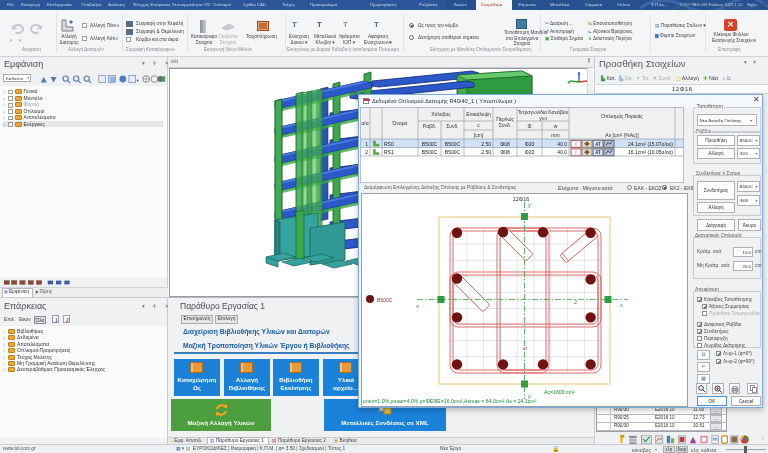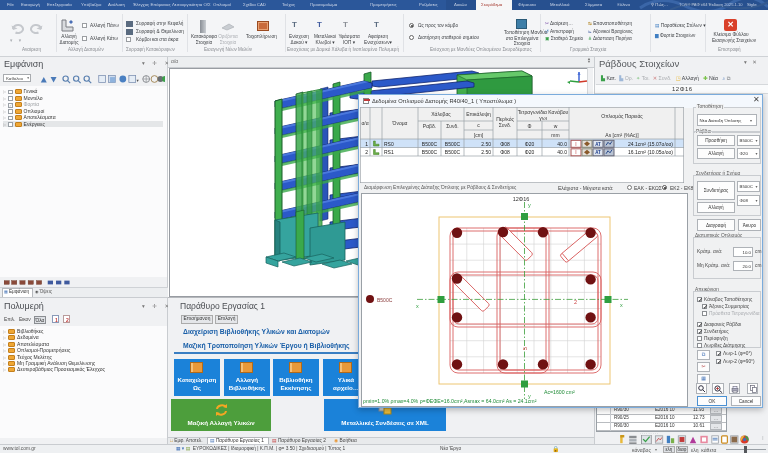--- a/index.html
+++ b/index.html
@@ -174,21 +174,21 @@
       <rect x="58" y="2" width="7" height="5"></rect>
       <rect x="69" y="2" width="7" height="5"></rect>
       <rect x="80" y="2" width="7" height="5"></rect>
     </g>
 </svg>
 <div class="abs" style="left:0;top:287px;width:168px;height:10px;background:#eceef0;border-top:1px solid #cfd2d6"></div>
 <div class="abs" style="left:2px;top:287.5px;width:31px;height:9px;background:#fff;border:1px solid #b5b8bc;border-bottom:none;font-size:4.6px;color:#333;padding-left:1px;white-space:nowrap"><span style="color:#3f6fb5;font-size:4px">▦</span> Εμφάνιση</div>
 <div class="abs" style="left:35px;top:288.5px;width:24px;height:8px;font-size:4.6px;color:#555;white-space:nowrap"><span style="font-size:4px">◉</span> Όψεις</div>
 
 <div class="abs" style="left:0;top:297px;width:168px;height:147px;background:#f0f1f3;border-right:1px solid #c9ccd0;border-top:1px solid #c9ccd0"></div>
-<div class="abs panel-hdr" style="left:4px;top:301px;font-size:9px;color:#4a4d52">Πολυμερή</div>
+<div class="abs panel-hdr" style="left:4px;top:301px;font-size:9px;color:#4a4d52">Επάρκειας</div>
 <div class="hbtns" style="left:142px;top:303px">▾ ✛ ✕</div>
 <div class="abs" style="left:4px;top:317px;font-size:4.8px;color:#444">Επιλ.</div>
 <div class="abs" style="left:19px;top:317px;font-size:4.8px;color:#444">Εικον</div>
 <div class="tinybtn" style="left:34px;top:315.5px;width:12px;height:8.5px;background:#dde0e4;border-color:#8a8d91;line-height:8px">Όλα</div>
 <div class="abs" style="left:52px;top:315px;width:7px;height:8px;background:#fff;border:1px solid #8a9ab8"></div>
 <div class="abs" style="left:55px;top:317px;font-size:5px;color:#c23a3a;font-weight:bold">1</div>
 <div class="abs" style="left:63px;top:315px;width:7px;height:8px;background:#fff;border:1px solid #b89a9a"></div>
 <div class="abs" style="left:66px;top:317px;font-size:5px;color:#c23a3a;font-weight:bold">2</div>
 <div class="abs" style="left:0px;top:326px;width:167px;height:112px;background:#fbfbfc"></div>
 <div class="tree-item" style="left:3px;top:328.0px"><span class="arr">▷</span><span class="folder"></span>Βιβλιοθήκες</div>
@@ -333,21 +333,21 @@
 <div class="abs" style="left:272px;top:438px;font-size:4.8px;color:#444"><span style="color:#c23a3a">▤</span> Παράθυρο Εργασίας 2</div>
 <div class="abs" style="left:334px;top:438px;font-size:4.8px;color:#444"><span style="color:#e8993a">◉</span> Βοήθεια</div>
 
 <div class="abs" style="left:0;top:444px;width:768px;height:9px;background:#eef0f2;border-top:1px solid #c9ccd0"></div>
 <div class="abs" style="left:3px;top:446px;font-size:4.8px;color:#555">www.tol.com.gr</div>
 <div class="abs" style="left:176px;top:446px;font-size:4.8px;color:#444"><span style="color:#3f6fb5">▦ ▾</span> <span style="color:#7a9e3a">▤</span>&nbsp; ΕΥΡΟΚΩΔΙΚΕΣ | Ιδιομορφική | Κ.Π.Μ. | φ= 3.50 | Σχεδιασμού | Τύπος 1</div>
 <div class="abs" style="left:440px;top:446px;font-size:4.8px;color:#444">Νέο Έργο</div>
 <div class="abs" style="left:552px;top:444.5px;font-size:6px;color:#c9961a">🔒</div>
 
 <div class="abs" style="left:594px;top:57px;width:174px;height:387px;background:#f0f1f3;border-left:1px solid #c9ccd0"></div>
-<div class="abs" style="left:599px;top:58px;font-size:9.5px;color:#55585c">Ράβδους Στοιχείων</div>
+<div class="abs" style="left:599px;top:58px;font-size:9.5px;color:#55585c">Προσθήκη Στοιχείων</div>
 <div class="hbtns" style="left:744px;top:59px;letter-spacing:2px">▾ ✕</div>
 <div class="abs" style="left:596px;top:71px;width:172px;height:14px;border-bottom:1px solid #d5d8db"></div>
 <div class="abs" style="left:601px;top:75px;font-size:5.2px;color:#3a3d41;white-space:nowrap"><span style="color:#3aa04a">▙</span> Κατ.&nbsp;&nbsp;<span style="color:#9fb8d8">▙</span> <span style="color:#a9acb0">Ορ.</span>&nbsp;&nbsp;<span style="color:#9fd0a0">✦</span> <span style="color:#a9acb0">Τοι.</span>&nbsp;&nbsp;<span style="color:#d08a8a">✕</span> <span style="color:#a9acb0">Συνδ.</span>&nbsp;&nbsp;&nbsp;<span style="color:#e8b93a">◳</span> Αλλαγή&nbsp;&nbsp;&nbsp;<span style="color:#7ac24a;font-weight:bold">✚</span> Νέα&nbsp;&nbsp;&nbsp;<span style="color:#3f6fb5">⌕</span> <span style="color:#8a8d91">⧉</span></div>
 <div class="abs" style="left:595px;top:85px;width:173px;height:9px;background:#fafbfc;border-bottom:1px solid #d5d8db"></div>
 <div class="abs" style="left:672px;top:86px;font-size:6px;color:#333;letter-spacing:0.5px">12Φ16</div>
 
 <div class="abs" style="left:596px;top:406px;width:131px;height:26px;background:#fff;border:1px solid #9aa0a6"></div>
 <div class="abs" style="left:597px;top:406.5px;width:129px;height:8px;border-bottom:1px solid #b9bcc0;font-size:4.6px;color:#333">
 <span style="position:absolute;left:3px;border-right:1px solid #c9ccd0;width:11px;height:8px"></span>
 <span style="position:absolute;left:17px">R90/30</span>

